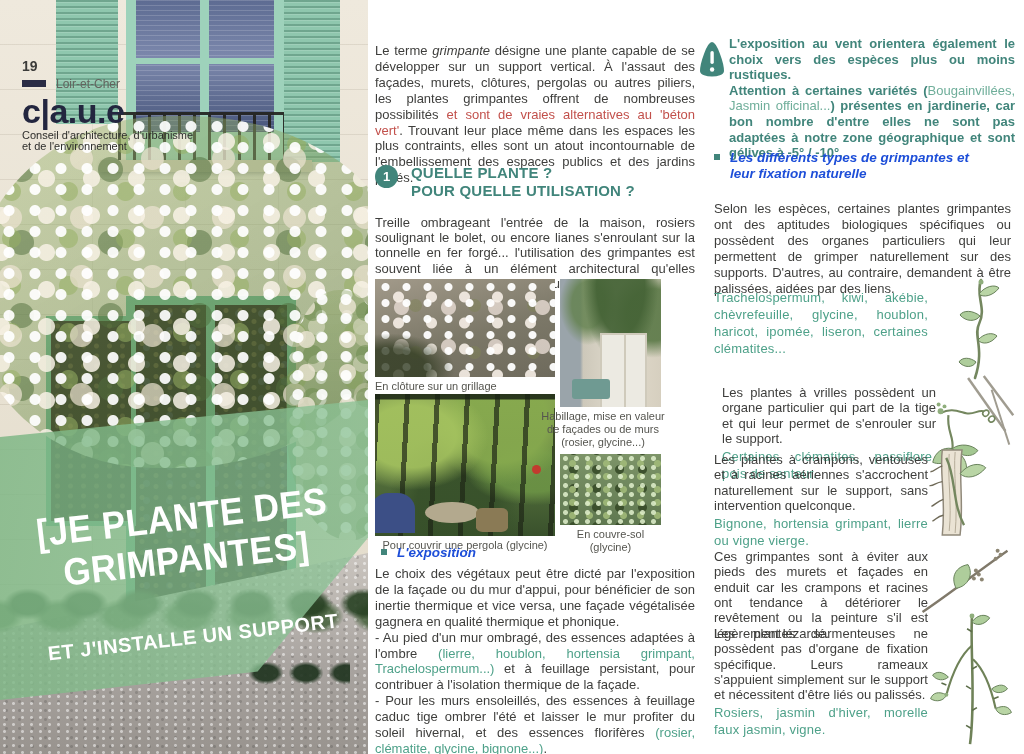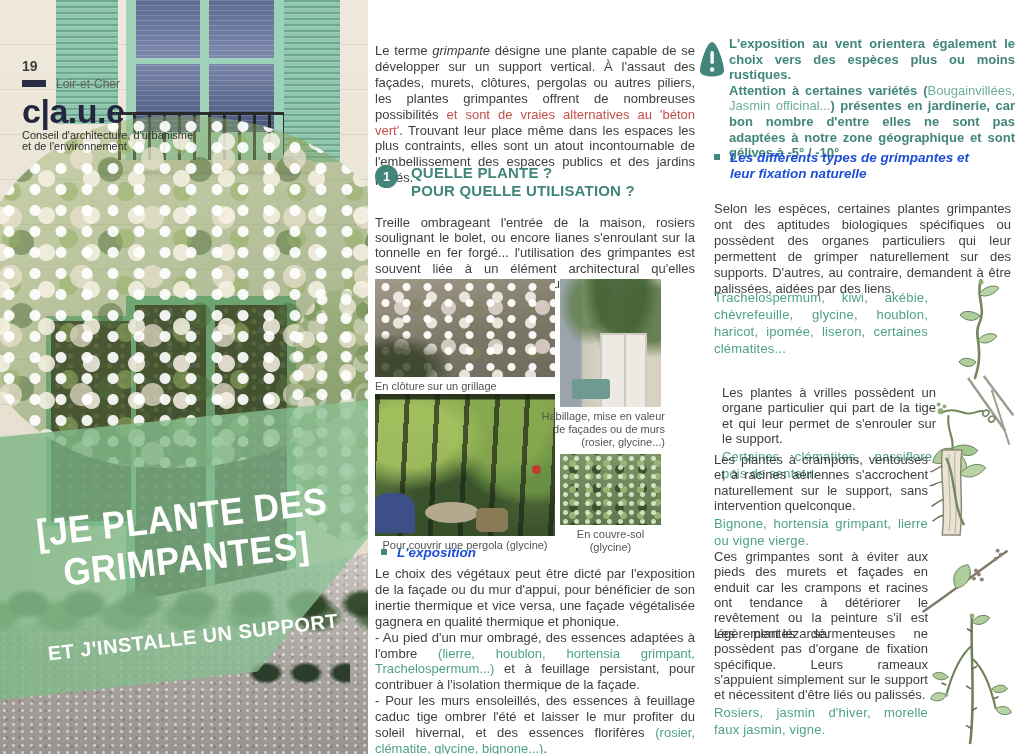--- a/index.html
+++ b/index.html
@@ -127,21 +127,21 @@
   .cap3{left:0;top:260px;width:180px;text-align:center;}
   .photo2{left:185px;top:0;width:101px;height:128px;
     background-image:
       radial-gradient(ellipse at 60% 6%, rgba(70,100,55,.95) 0 28%, transparent 44%),
       radial-gradient(ellipse at 92% 28%, rgba(90,120,70,.9) 0 20%, transparent 33%),
       radial-gradient(ellipse at 28% 20%, rgba(100,130,80,.85) 0 16%, transparent 28%),
       linear-gradient(90deg, #9aa4aa 0 20%, #cdc8ba 23%, #e2dcce 60%, #d6cfbf);}
   .ph2-door{left:40%;top:42%;width:42%;height:58%;background:#eceae2;border:2px solid #cfcabb;}
   .ph2-line{left:50%;top:0;width:2px;height:100%;background:#cfcabb;}
   .ph2-furniture{left:12%;top:78%;width:38%;height:16%;background:#6f9a92;border-radius:3px;}
-  .cap2{left:166px;top:131px;width:124px;text-align:right;}
+  .cap2{left:166px;top:131px;width:124px;text-align:center;}
   .photo4{left:185px;top:175px;width:101px;height:71px;
     background-image:
       radial-gradient(circle, rgba(225,240,205,.85) 0 2px, transparent 3px),
       radial-gradient(circle, rgba(160,185,120,.9) 0 3px, transparent 4px),
       radial-gradient(circle, rgba(55,75,40,.9) 0 4px, transparent 5px),
       linear-gradient(#7d9468,#5f7850);
     background-size:11px 9px,17px 13px,23px 19px,100% 100%;
     background-position:0 0,4px 3px,2px 6px,0 0;}
   .cap4{left:185px;top:249px;width:101px;text-align:center;}
   .bullet-head{display:flex;align-items:baseline;font-size:13.5px;font-weight:bold;font-style:italic;

